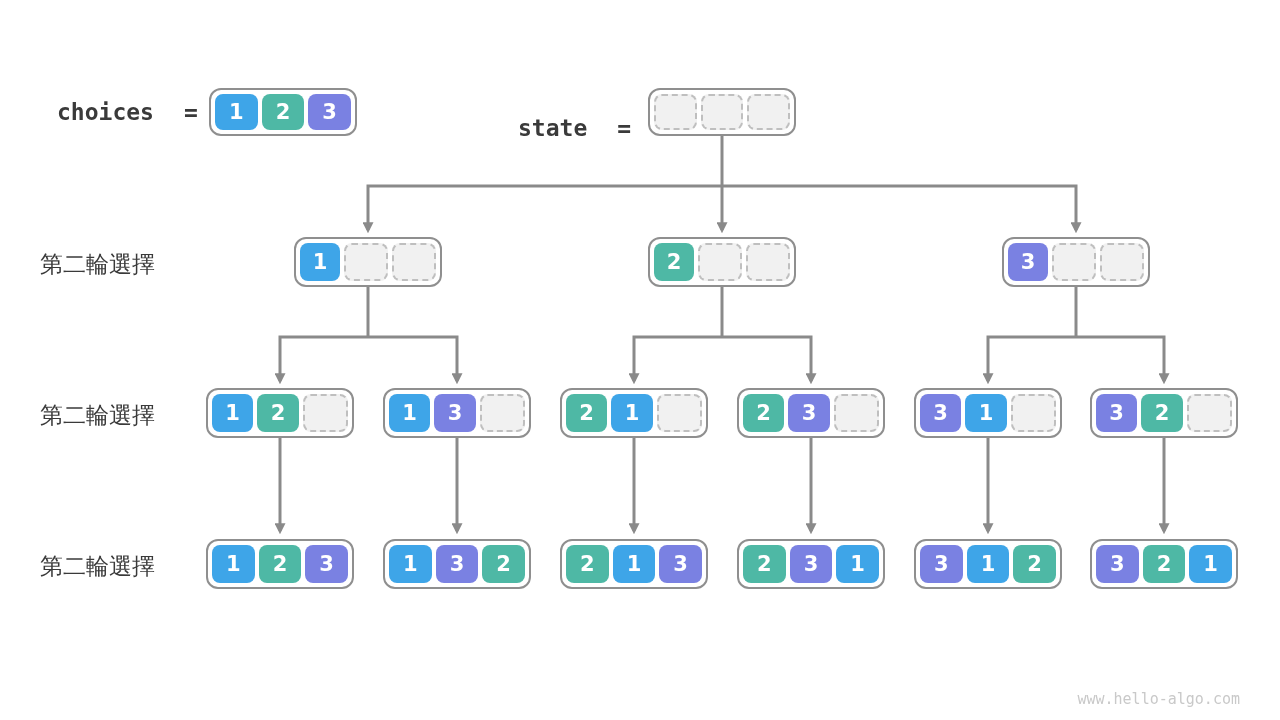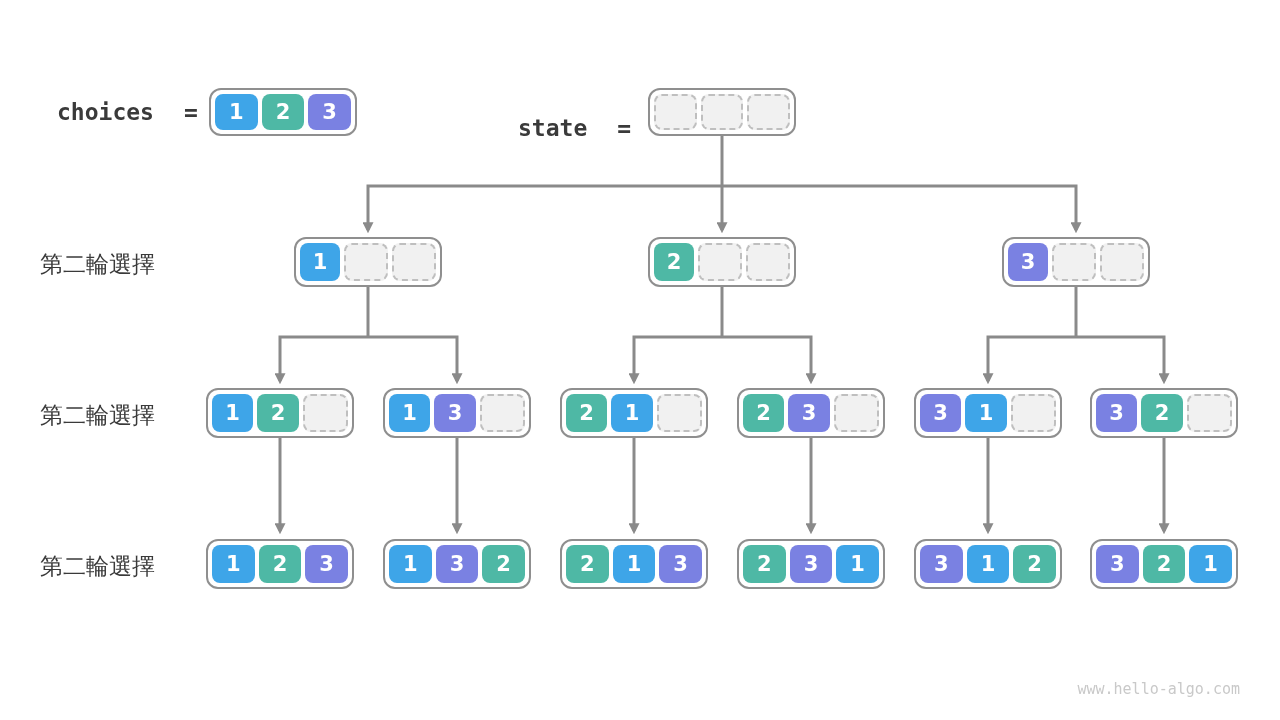--- a/index.html
+++ b/index.html
@@ -16,21 +16,21 @@
   .cell{flex:1;border-radius:8px;display:flex;align-items:center;justify-content:center;
         font-family:"DejaVu Sans",sans-serif;font-weight:700;font-size:21px;color:#ffffff;
         background:var(--empty-fill,#f1f1f1);border:2px dashed #bfbfbf;box-sizing:border-box;}
   .cell.filled{border:none;}
 
   .expr{position:absolute;display:flex;gap:30px;align-items:center;height:48px;
         font-family:"DejaVu Sans Mono",monospace;font-weight:700;font-size:23px;
         color:var(--text,#3a3a3a);}
   .row-label{position:absolute;left:40px;font-size:23px;color:var(--text,#3a3a3a);
         font-family:"Liberation Sans",sans-serif;}
-  .watermark{position:absolute;right:40px;bottom:22px;
+  .watermark{position:absolute;right:40px;bottom:12px;
         font-family:"DejaVu Sans Mono",monospace;font-size:15px;color:var(--watermark,#c9c9c9);}
 </style>
 </head>
 <body>
 
 <div class="canvas">
 
   <svg class="connectors" viewBox="0 0 1280 720">
     <defs>
       <marker id="arrow" viewBox="0 0 10 10" refX="7" refY="5" markerWidth="11" markerHeight="11" markerUnits="userSpaceOnUse" orient="auto-start-reverse">

